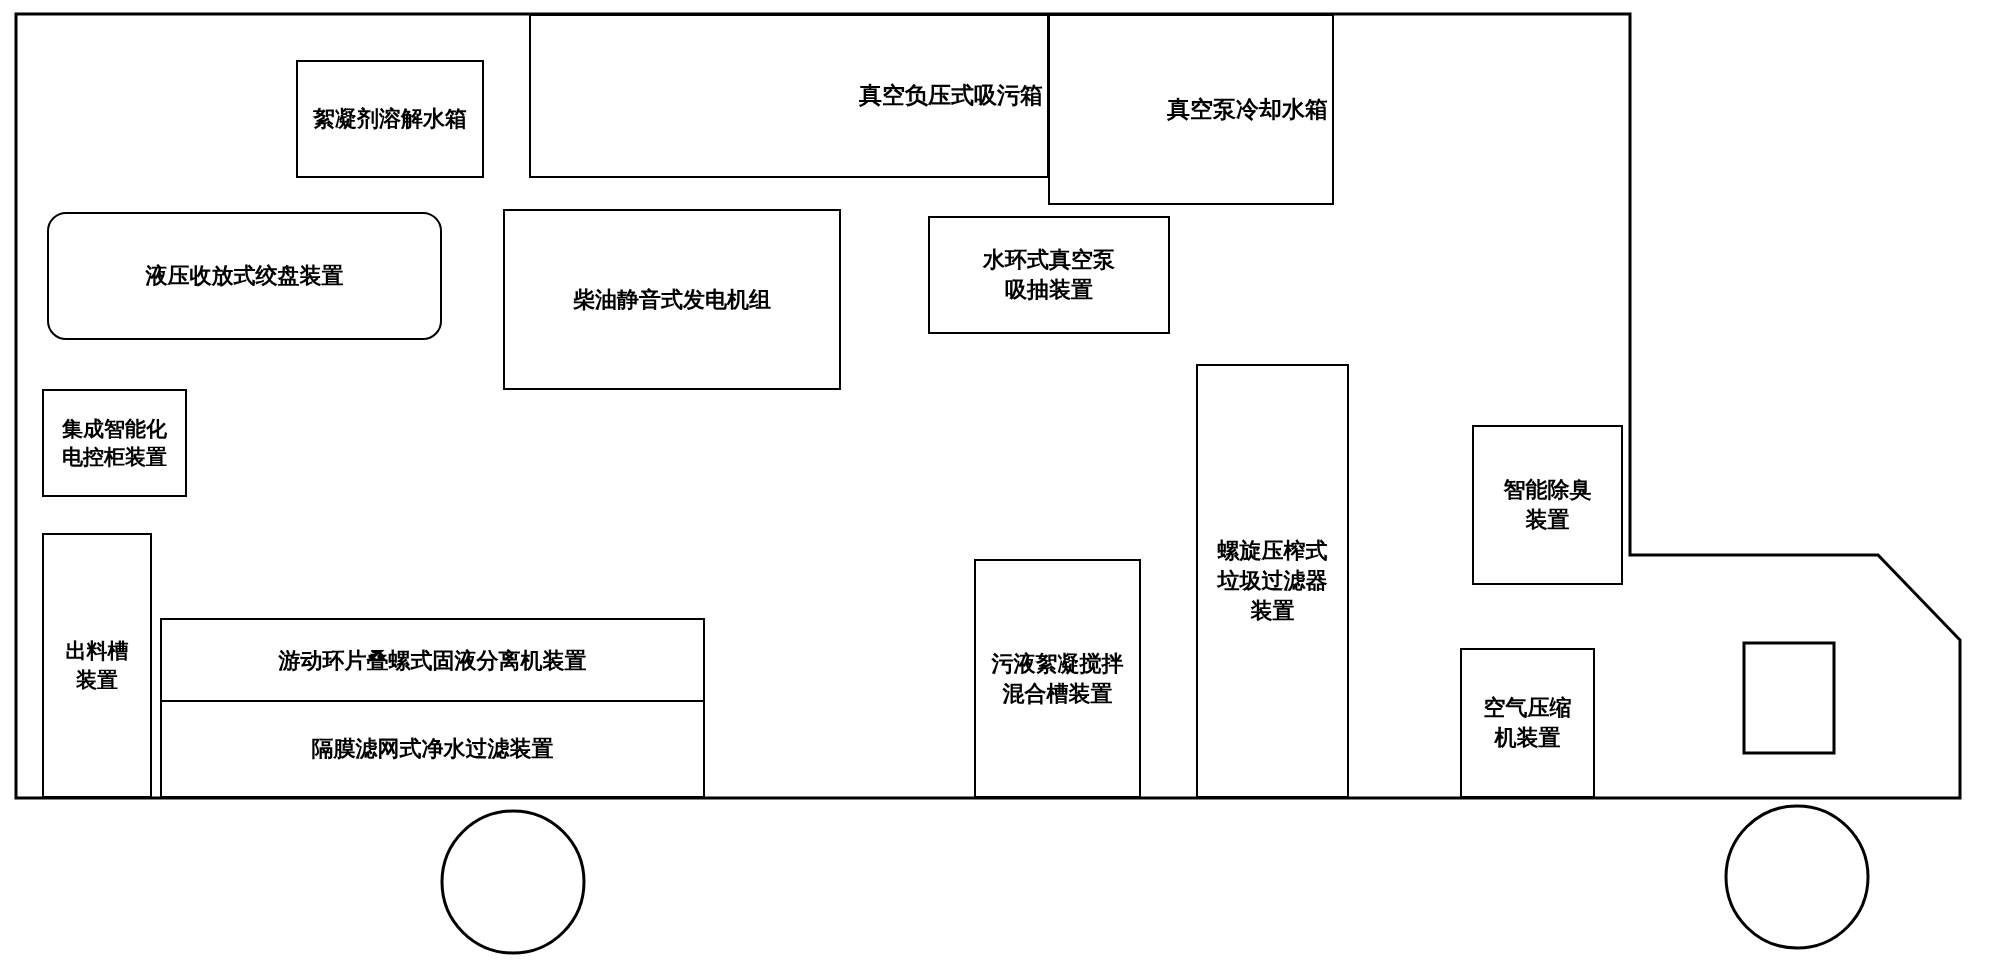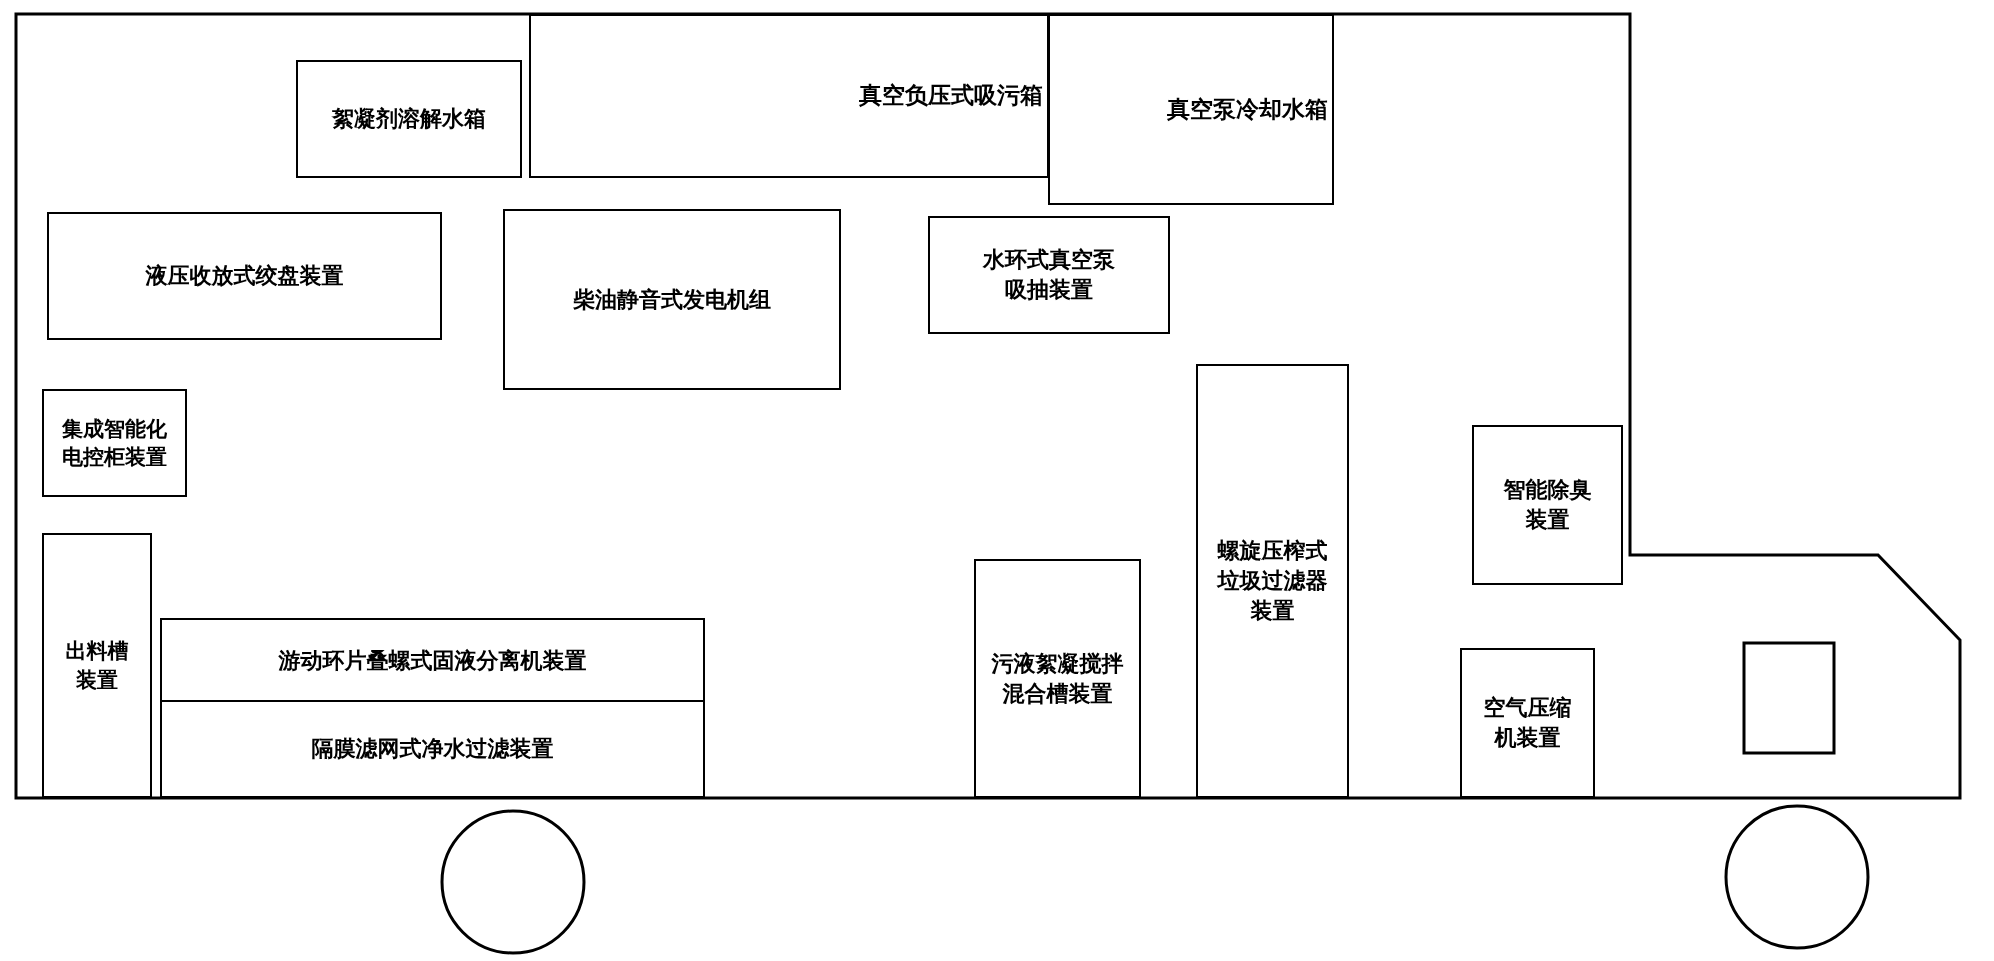--- a/index.html
+++ b/index.html
@@ -57,36 +57,36 @@
 
     <path d="M 16 14 L 1630 14 L 1630 555 L 1878 555 L 1960 640 L 1960 798 L 16 798 Z" fill="none" stroke="#000000" stroke-width="3"></path>
 
     <rect x="1744" y="643" width="90" height="110" fill="none" stroke="#000000" stroke-width="3"></rect>
 
     <circle cx="513" cy="882" r="71" fill="none" stroke="#000000" stroke-width="3"></circle>
     <circle cx="1797" cy="877" r="71" fill="none" stroke="#000000" stroke-width="3"></circle>
   </svg>
 
   <div id="boxes">
-      <div class="box f22" style="left: 296px; top: 60px; width: 226px; height: 118px;">
+      <div class="box f22" style="left: 296px; top: 60px; width: 188px; height: 118px;">
         <div>
           <span>絮凝剂溶解水箱</span>
         </div>
       </div>
       <div class="box f23" style="left: 529px; top: 14px; width: 520px; height: 164px;">
         <div>
           <span>真空负压式吸污箱</span>
         </div>
       </div>
       <div class="box f23" style="left: 1048px; top: 14px; width: 286px; height: 191px;">
         <div>
           <span>真空泵冷却水箱</span>
         </div>
       </div>
-      <div class="box f22" style="left: 47px; top: 212px; width: 395px; height: 128px;">
+      <div class="box f22" style="left: 47px; top: 212px; width: 395px; height: 128px; border-radius: 19px;">
         <div>
           <span>液压收放式绞盘装置</span>
         </div>
       </div>
       <div class="box f22" style="left: 503px; top: 209px; width: 338px; height: 181px;">
         <div>
           <span>柴油静音式发电机组</span>
         </div>
       </div>
       <div class="box f22" style="left: 882px; top: 216px; width: 242px; height: 118px; margin-left: 46px;">

